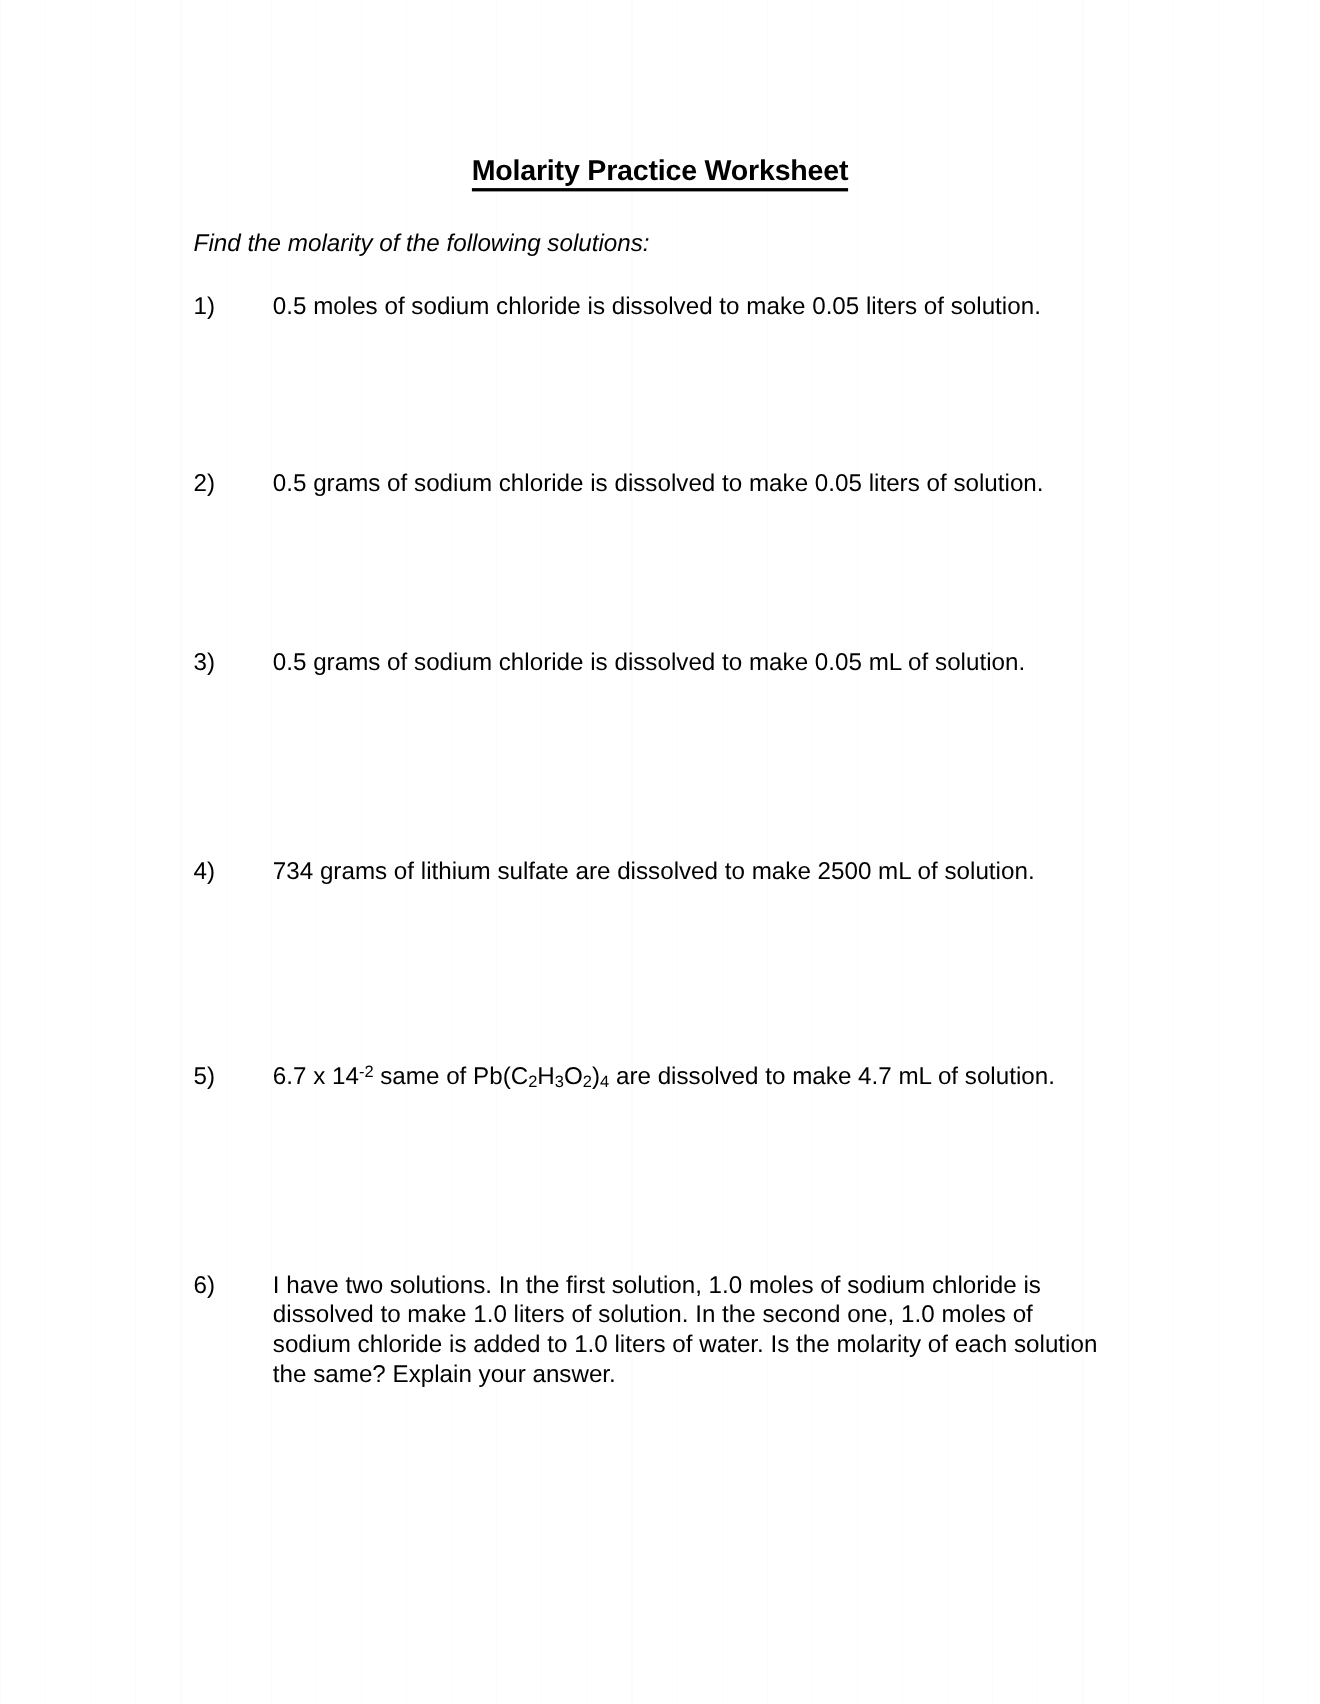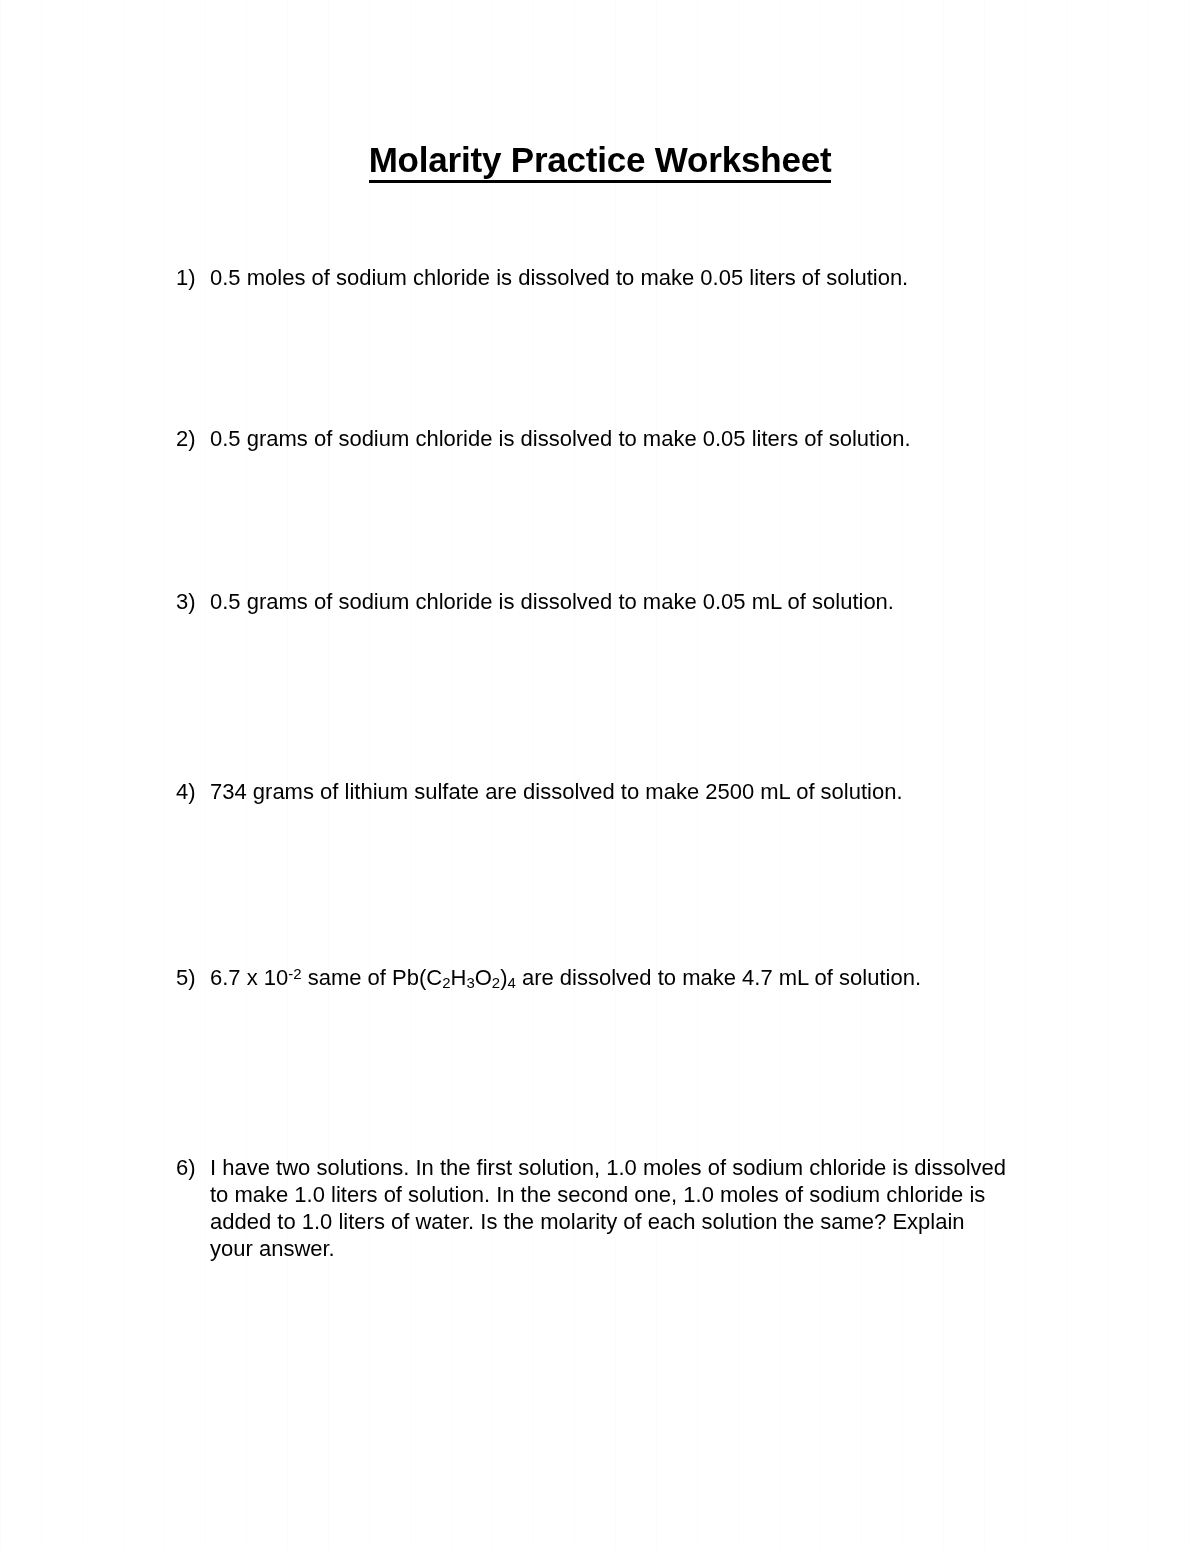--- a/index.html
+++ b/index.html
@@ -36,21 +36,21 @@
     inset: 0;
   }
 
   
   .title {
     position: absolute;
     top: 140px;
     left: 0;
     width: 1200px;
     text-align: center;
-    font-size: 35px;
+    font-size: 26px;
     font-weight: bold;
     letter-spacing: -0.2px;
   }
   .title span.t-text {
     border-bottom: 3px solid #000;
     padding-bottom: 1px;
   }
 
   
   .intro {
@@ -70,21 +70,21 @@
     font-size: 22px;
     line-height: 27px;
   }
   .problem .num {
     position: absolute;
     left: 0;
     top: 0;
     width: 60px;
   }
   .problem .body {
-    margin-left: 34px;
+    margin-left: 72px;
     display: block;
   }
 
   .p1 { top: 264px; }
   .p2 { top: 425px; }
   .p3 { top: 588px; }
   .p4 { top: 778px; }
   .p5 { top: 964px; }
   .p6 { top: 1154px; width: 835px; }
 
@@ -103,20 +103,21 @@
 <body>
 
 <div class="page">
 
   <div class="scan-texture"></div>
 
   <div class="title">
     <span class="t-text">Molarity Practice Worksheet</span>
   </div>
 
+  <div class="intro">Find the molarity of the following solutions:</div>
 
   <div class="problem p1">
     <span class="num">1)</span>
     <span class="body">0.5 moles of sodium chloride is dissolved to make 0.05 liters of solution.</span>
   </div>
 
   <div class="problem p2">
     <span class="num">2)</span>
     <span class="body">0.5 grams of sodium chloride is dissolved to make 0.05 liters of solution.</span>
   </div>
@@ -126,21 +127,21 @@
     <span class="body">0.5 grams of sodium chloride is dissolved to make 0.05 mL of solution.</span>
   </div>
 
   <div class="problem p4">
     <span class="num">4)</span>
     <span class="body">734 grams of lithium sulfate are dissolved to make 2500 mL of solution.</span>
   </div>
 
   <div class="problem p5">
     <span class="num">5)</span>
-    <span class="body"><span>6.7 x 10</span><sup>-2</sup><span> same of Pb(C</span><sub>2</sub><span>H</span><sub>3</sub><span>O</span><sub>2</sub><span>)</span><sub>4</sub><span> are dissolved to make 4.7 mL of solution.</span></span>
+    <span class="body"><span>6.7 x 14</span><sup>-2</sup><span> same of Pb(C</span><sub>2</sub><span>H</span><sub>3</sub><span>O</span><sub>2</sub><span>)</span><sub>4</sub><span> are dissolved to make 4.7 mL of solution.</span></span>
   </div>
 
   <div class="problem p6">
     <span class="num">6)</span>
     <span class="body">I have two solutions.  In the first solution, 1.0 moles of sodium chloride is dissolved to make 1.0 liters of solution.  In the second one, 1.0 moles of sodium chloride is added to 1.0 liters of water.  Is the molarity of each solution the same?  Explain your answer.</span>
   </div>
 
 </div>
 
 </body></html>

